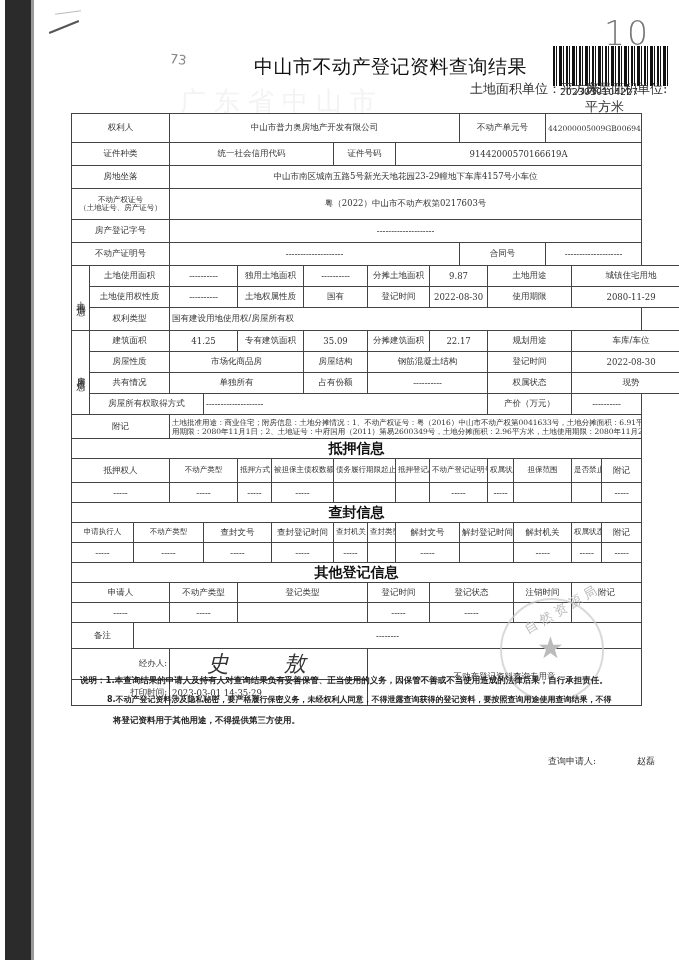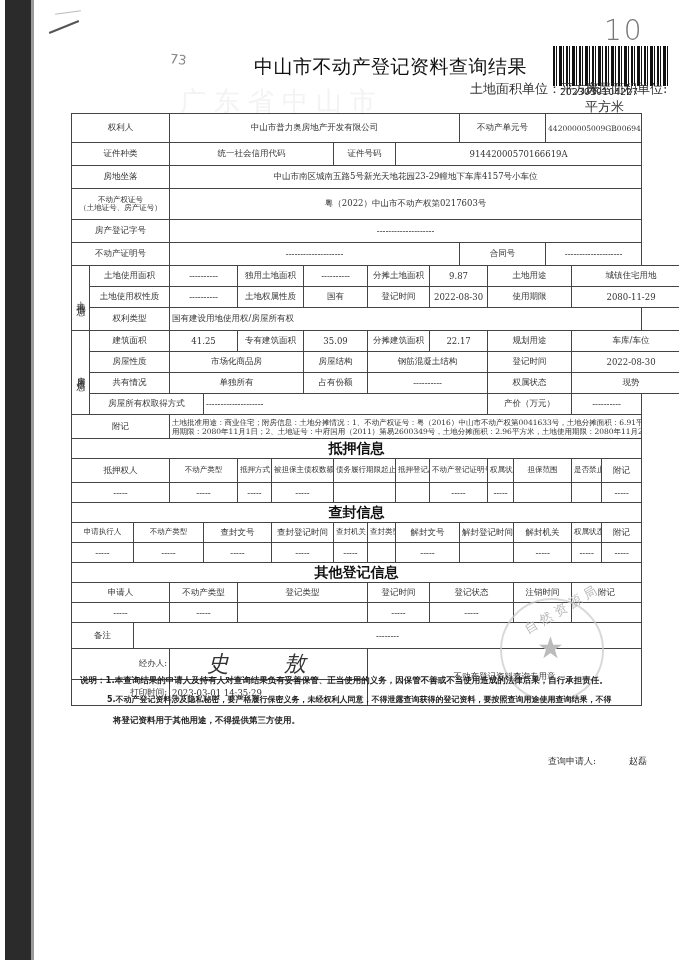--- a/index.html
+++ b/index.html
@@ -7,21 +7,21 @@
     width:679px; height:960px; position:relative; overflow:hidden;
     background:#ffffff;
     font-family: "DejaVu Serif", "Liberation Serif", serif;
     color:#222;
   }
   .leftbar { position:absolute; left:5px; top:0; width:26px; height:960px; background:#2b2b2b; }
   .leftbar-shadow { position:absolute; left:31px; top:0; width:3px; height:960px; background:#9a9a9a; }
   .pen-mark { position:absolute; left:48px; top:26px; width:32px; height:2px; background:#555; transform:rotate(-22deg); }
   .pen-mark2 { position:absolute; left:55px; top:12px; width:26px; height:1px; background:#bbb; transform:rotate(-8deg); }
   .hand-73 { position:absolute; left:170px; top:52px; font-size:13px; color:#888; font-family:"DejaVu Sans", sans-serif; transform:rotate(6deg); }
-  .hand-10 { position:absolute; left:604px; top:14px; font-size:28px; color:#777; font-family:"DejaVu Sans", sans-serif; font-weight:100; letter-spacing:2px; }
+  .hand-10 { position:absolute; left:604px; top:14px; font-size:33px; color:#777; font-family:"DejaVu Sans", sans-serif; font-weight:100; letter-spacing:2px; }
   .title { position:absolute; left:254px; top:54px; font-size:19px; font-family:"DejaVu Sans", sans-serif; letter-spacing:0.5px; color:#111;text-align:center; }
   .watermark { position:absolute; left:180px; top:84px; font-size:26px; color:#f3f3f3; letter-spacing:8px; }
   .barcode { position:absolute; left:553px; top:46px; width:115px; height:40px;
     background: repeating-linear-gradient(90deg,#111 0 2px,#fff 2px 3px,#111 3px 4px,#fff 4px 6px,#111 6px 9px,#fff 9px 10px,#111 10px 11px,#fff 11px 13px); }
   .barcode-num { position:absolute; left:560px; top:87px; font-size:9px; font-family:"DejaVu Sans", sans-serif; color:#222; letter-spacing:0.3px; }
   .units { position:absolute; top:80px; font-size:13px; color:#333; }
   .unit-land { left:470px; }
   .unit-house { left:585px; }
 
   .doc-table { position:absolute; left:71px; top:113px; width:620px; border-collapse:collapse; table-layout:fixed; font-size:8.5px; }
@@ -32,21 +32,21 @@
   .note { font-size:7.5px; line-height:9px; text-align:left; white-space:normal; }
   .small { font-size:7.5px; line-height:8.5px; white-space:normal; }
   .sig { font-family:"DejaVu Serif", serif; font-size:22px; color:#222; letter-spacing:24px; font-style:italic; }
   .stamp { position:absolute; left:500px; top:598px; width:100px; height:100px; border:2px solid #c9c9c9; border-radius:50%; opacity:0.7; }
   .stamp-star { position:absolute; left:537px; top:630px; font-size:30px; color:#bbb; }
   .stamp-text { position:absolute; left:520px; top:600px; font-size:13px; color:#bbb; transform:rotate(-30deg); letter-spacing:4px; }
 
   .notes { position:absolute; left:80px; top:670px; width:600px; font-size:8.5px; color:#222; font-weight:bold; line-height:20px; font-family:"DejaVu Sans", sans-serif; }
   .notes div { white-space:nowrap; }
   .applicant { position:absolute; left:548px; top:755px; font-size:9px; color:#333; }
-  .applicant-name { margin-left:30px; }
+  .applicant-name { margin-left:38px; }
 </style>
 </head>
 <body>
 
 <div class="leftbar"></div>
 <div class="leftbar-shadow"></div>
 <div class="pen-mark"></div>
 <div class="pen-mark2"></div>
 <div class="hand-73">73</div>
 <div class="hand-10">10</div>
@@ -280,20 +280,20 @@
   </tr>
 </tbody>
   </table>
 
 <div class="stamp"></div>
 <div class="stamp-text">自然资源局</div>
 <div class="stamp-star">★</div>
 
 <div class="notes">
   <div>说明：1.本查询结果的申请人及持有人对查询结果负有妥善保管、正当使用的义务，因保管不善或不当使用造成的法律后果，自行承担责任。</div>
-  <div style="padding-left:27px; font-size:8px">5.不动产登记资料涉及隐私秘密，要严格履行保密义务，未经权利人同意，不得泄露查询获得的登记资料，要按照查询用途使用查询结果，不得</div>
+  <div style="padding-left:27px; font-size:8px">8.不动产登记资料涉及隐私秘密，要严格履行保密义务，未经权利人同意，不得泄露查询获得的登记资料，要按照查询用途使用查询结果，不得</div>
   <div style="padding-left:33px">将登记资料用于其他用途，不得提供第三方使用。</div>
 </div>
 
 <div class="applicant">
   <span>查询申请人:</span>
   <span class="applicant-name">赵磊</span>
 </div>
 
 </body></html>

